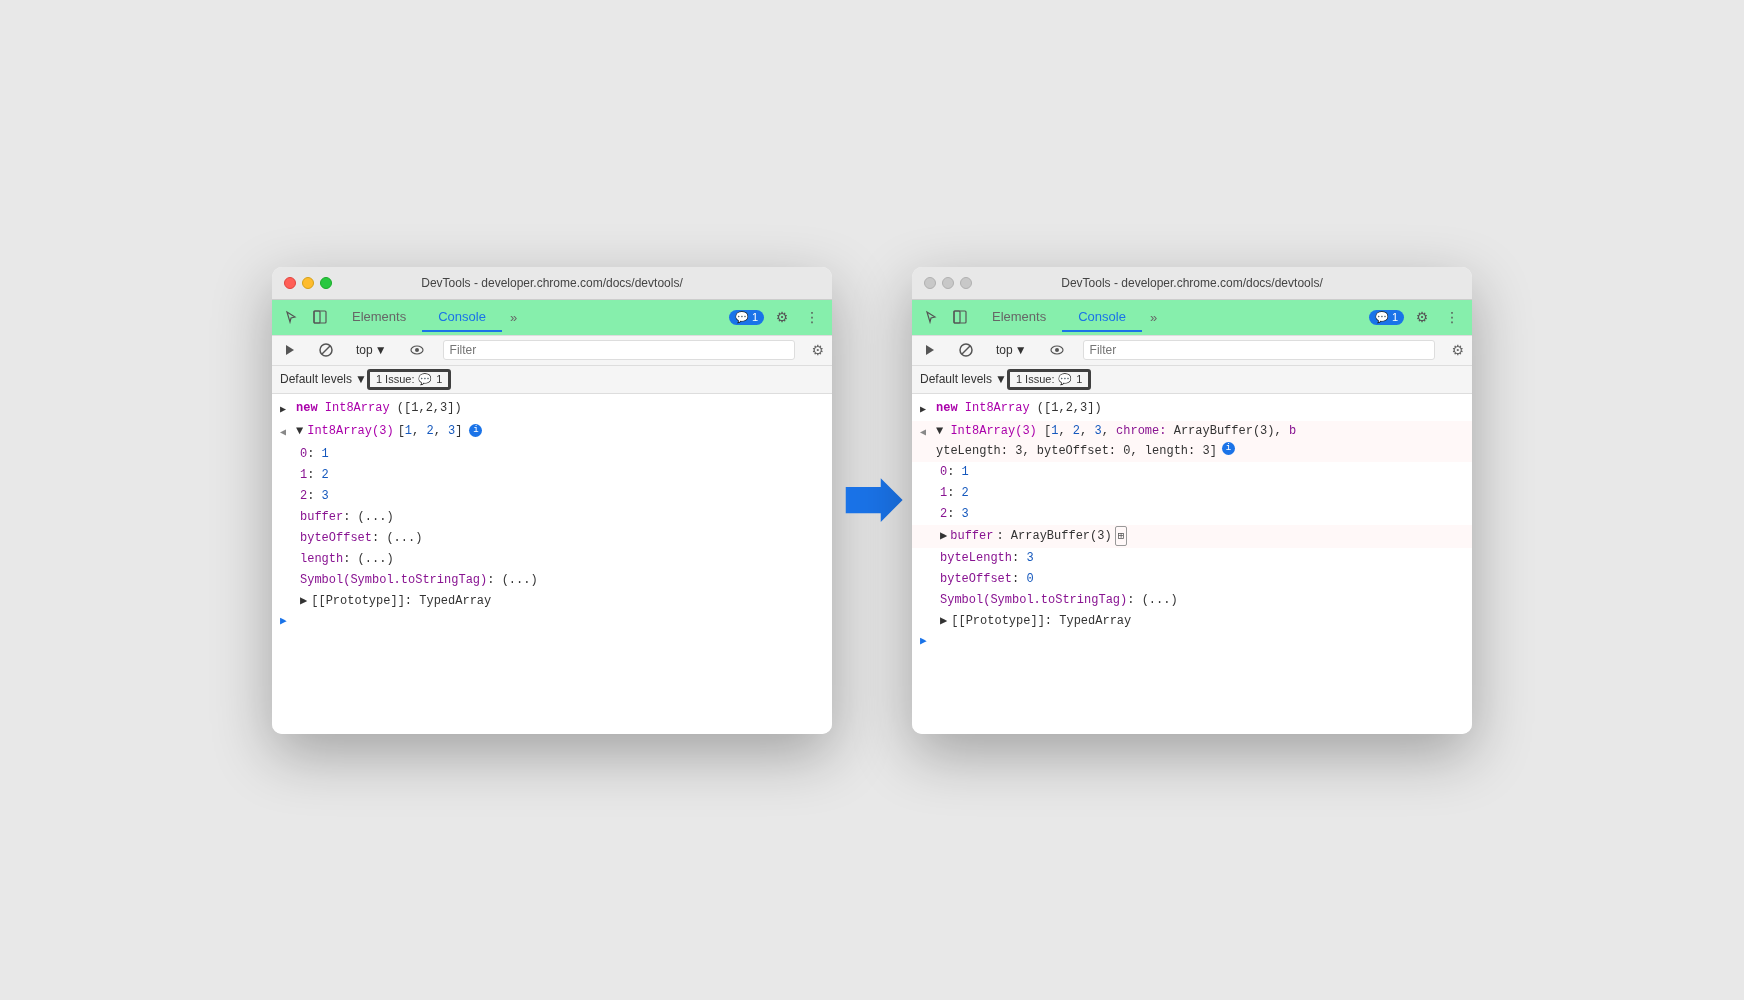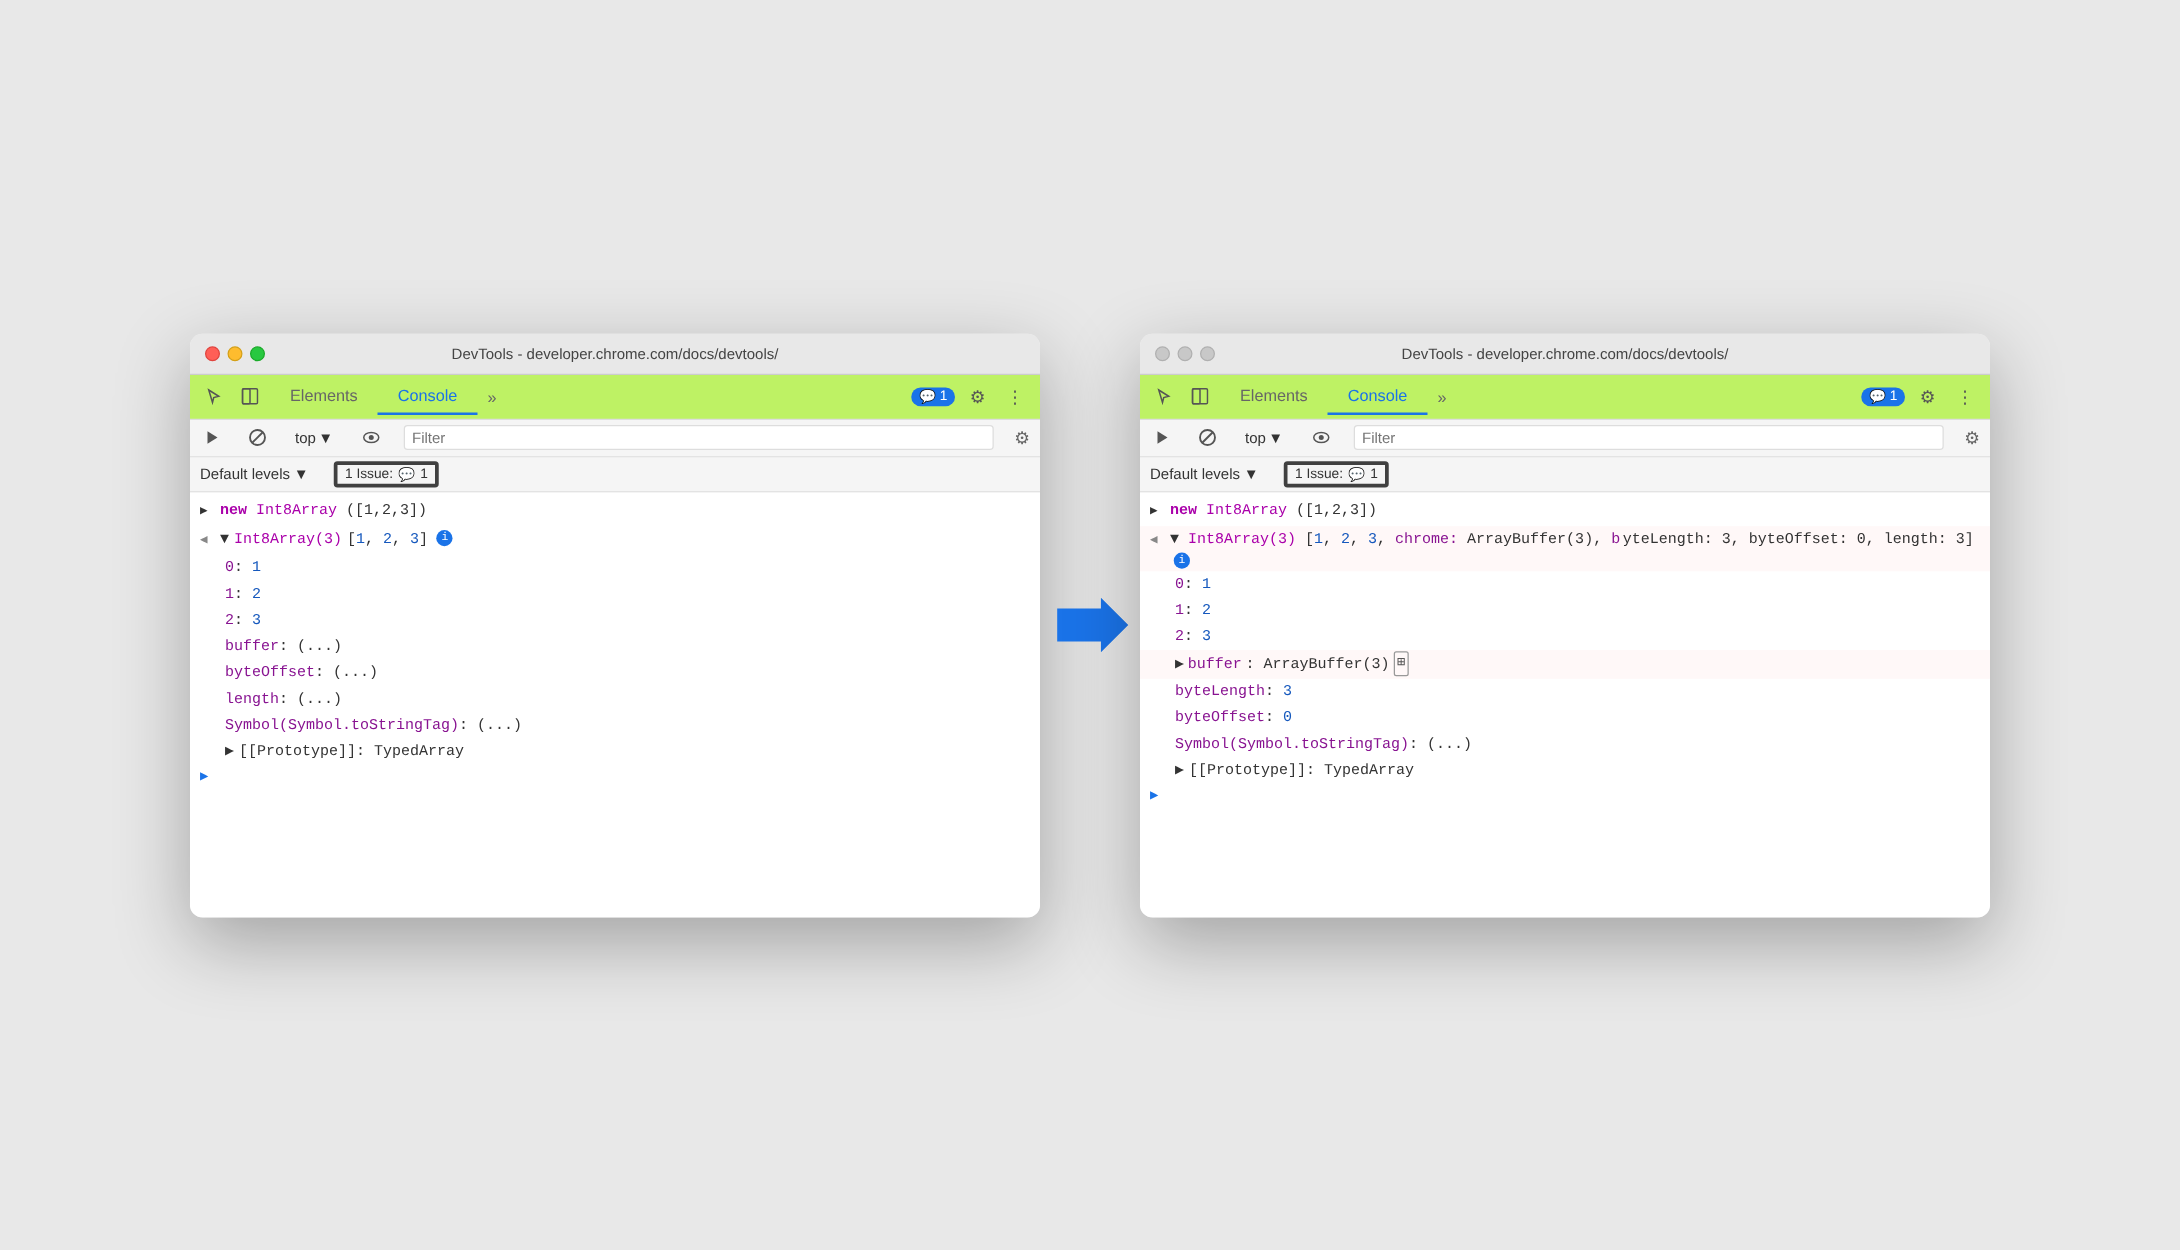--- a/index.html
+++ b/index.html
@@ -14,21 +14,21 @@
     }
 
     .scene {
       display: flex;
       align-items: center;
       gap: 0px;
       position: relative;
     }
 
     .devtools-window {
-      width: 680px;
+      width: 560px;
       background: #f5f5f5;
       border-radius: 10px;
       box-shadow: 0 20px 60px rgba(0,0,0,0.3);
       overflow: hidden;
     }
 
     
     .title-bar {
       background: #e8e8e8;
       padding: 10px 12px;
@@ -60,21 +60,21 @@
       left: 50%;
       transform: translateX(-50%);
       font-size: 12px;
       color: #444;
       font-weight: 500;
       white-space: nowrap;
     }
 
     
     .toolbar {
-      background: #bef264;
+      background: #86efac;
       border-bottom: 1px solid #ddd;
       display: flex;
       align-items: center;
       padding: 0 8px;
       height: 36px;
       gap: 4px;
     }
 
     .toolbar-icon {
       width: 24px;
@@ -187,21 +187,21 @@
     }
 
     
     .issues-bar {
       background: #f5f5f5;
       border-bottom: 1px solid #ddd;
       display: flex;
       align-items: center;
       padding: 4px 8px;
       height: 28px;
-      gap: 20px;
+      gap: 0;
       font-size: 12px;
     }
 
     .default-levels {
       display: flex;
       align-items: center;
       gap: 3px;
       color: #333;
       cursor: pointer;
     }

